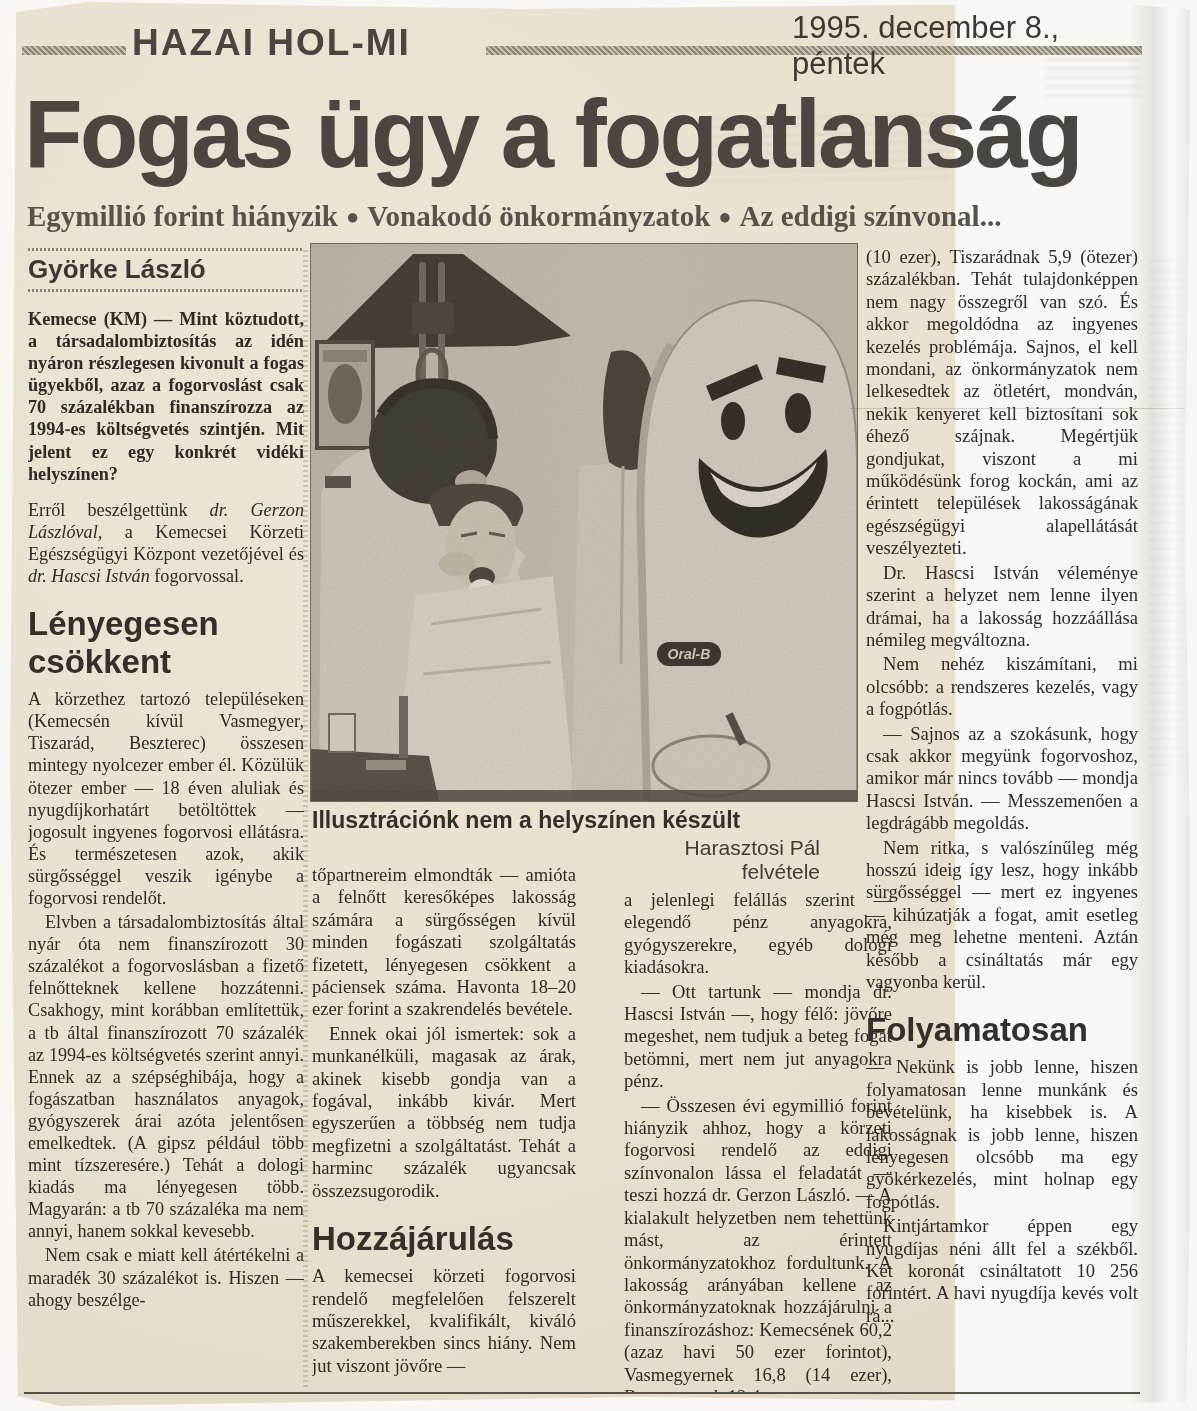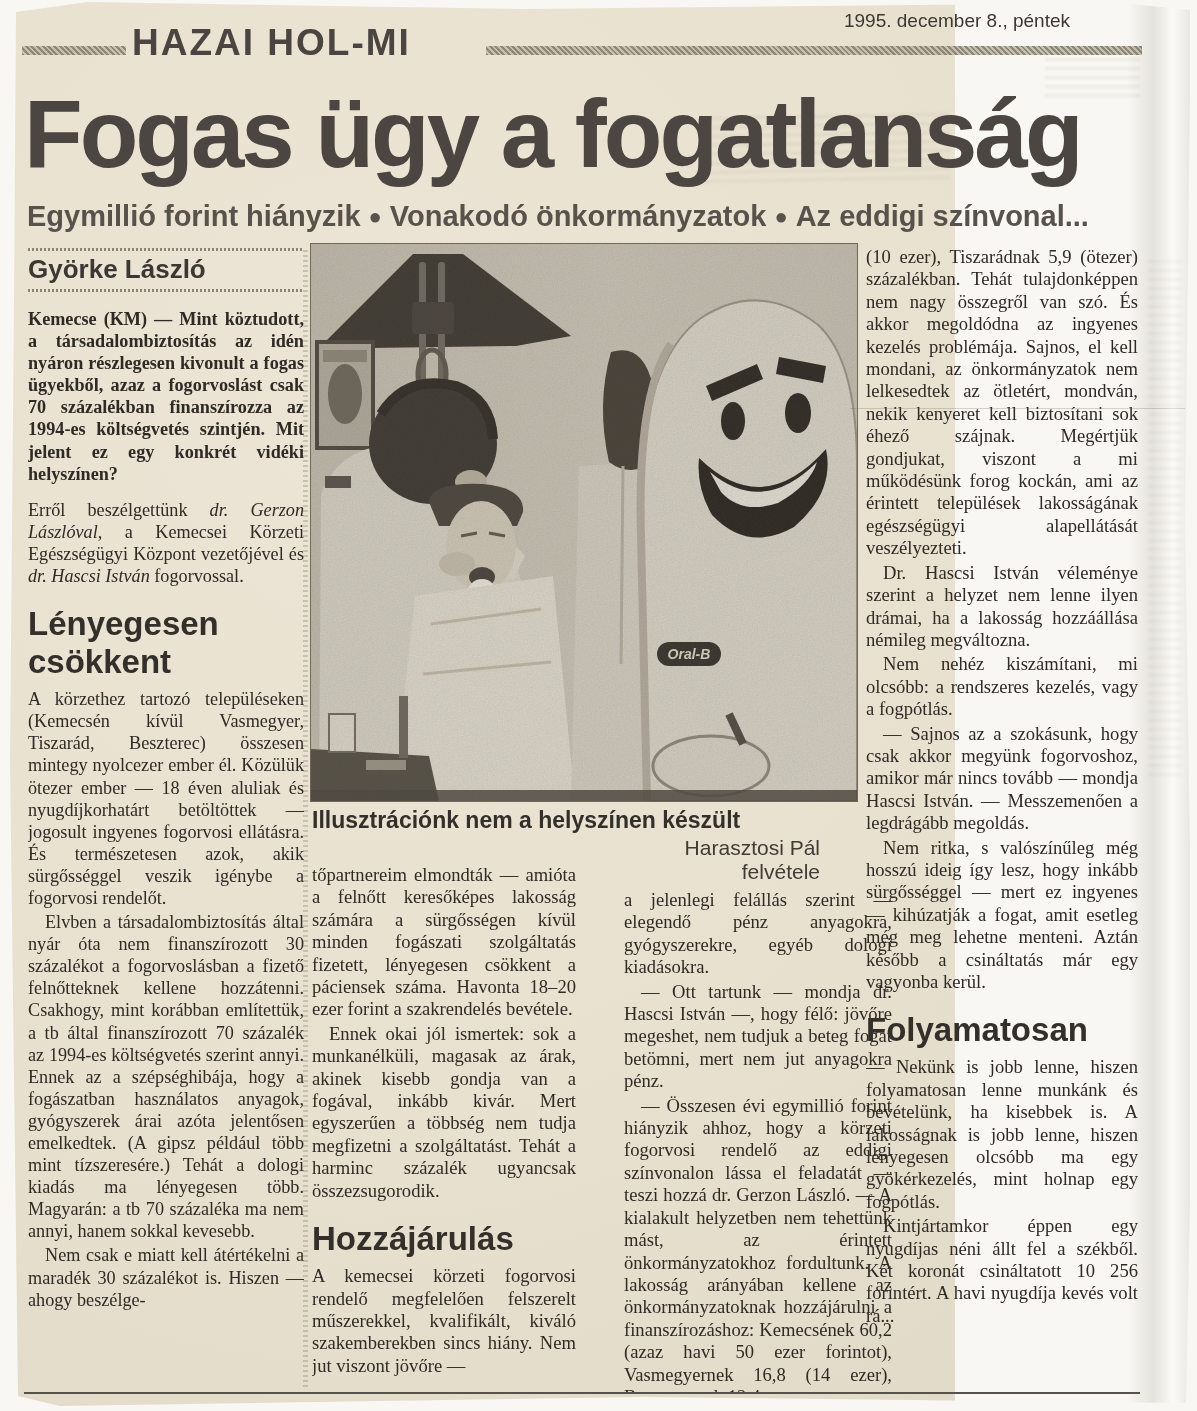--- a/index.html
+++ b/index.html
@@ -35,30 +35,30 @@
     position:absolute;height:9px;
     background:repeating-linear-gradient(45deg,#8d8779 0 2px,#c7c0af 2px 4px);
   }
   .kicker{
     position:absolute;left:132px;top:22px;
     font-family:"Liberation Sans", sans-serif;font-weight:900;font-size:37px;
     letter-spacing:2px;color:#4a4540;
   }
   .issue-date{
     position:absolute;left:792px;top:10px;width:330px;
-    font-family:"Liberation Sans", sans-serif;font-size:19px;color:#3c3833;text-align:center;
+    font-family:"Liberation Sans", sans-serif;font-size:31px;color:#3c3833;
   }
   .headline{
     position:absolute;left:24px;top:84px;width:1120px;
     font-family:"Liberation Sans", sans-serif;font-weight:900;font-size:96px;
     line-height:1.04;letter-spacing:-3px;color:#4b4641;white-space:nowrap;
   }
   .subheadline{
     position:absolute;left:27px;top:200px;width:1120px;
-    font-family:Liberation Sans, sans-serif;font-weight:bold;font-size:29px;
+    font-family:Liberation Serif, serif;font-weight:bold;font-size:29px;
     color:#57524b;white-space:nowrap;
   }
   .subheadline .bullet{font-size:22px;vertical-align:2px;padding:0 8px;color:#57524b;}
   
   .col{position:absolute;overflow:hidden;color:#2e2a25;}
   .col p{margin:0 0 2px 0;font-size:18.6px;line-height:22.4px;text-align:justify;}
   .col .ind{text-indent:17px;}
   .col1{left:28px;top:246px;width:276px;height:1146px;}
   .col1 p{font-size:18.2px;line-height:22.1px;}
   .col2{left:312px;top:864px;width:264px;height:528px;}

